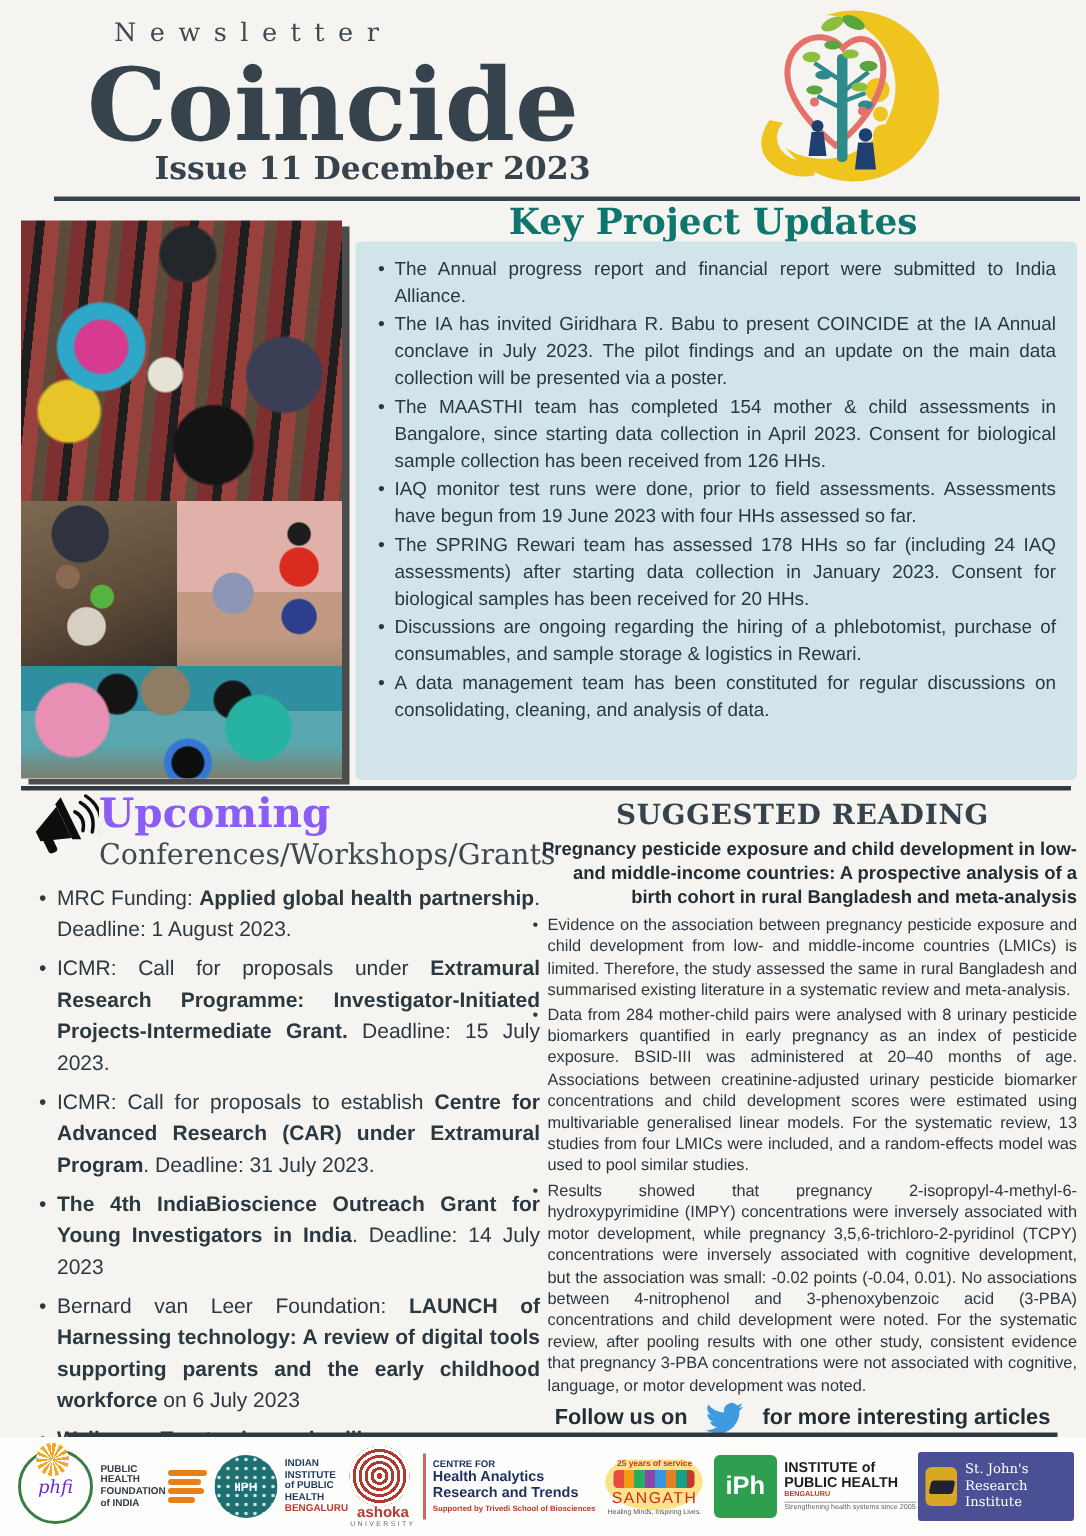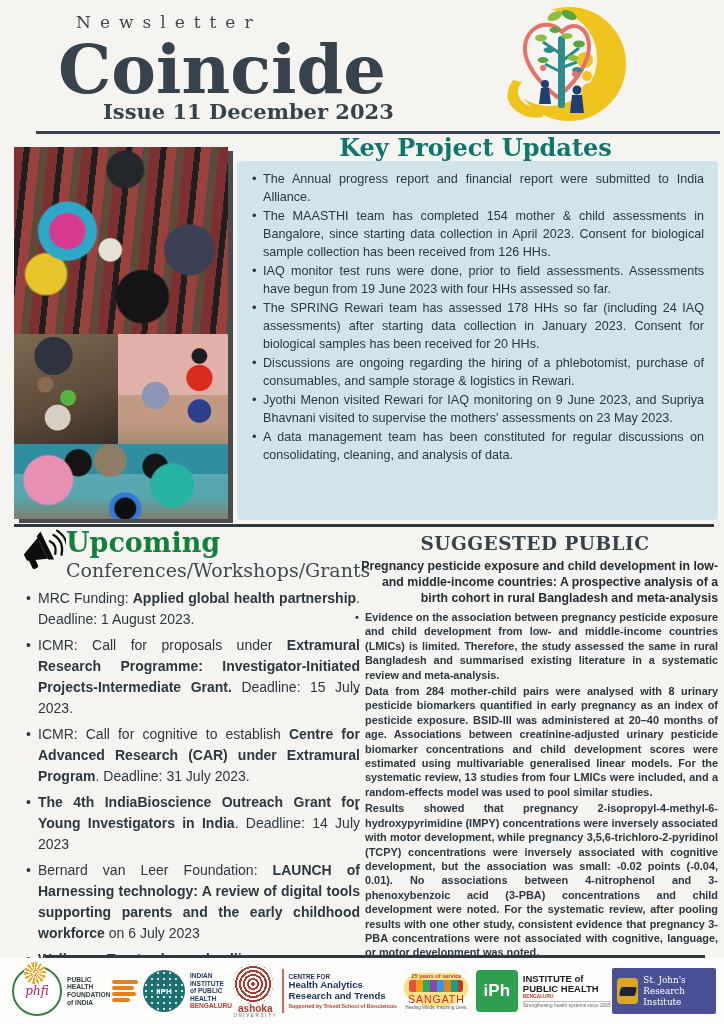--- a/index.html
+++ b/index.html
@@ -61,50 +61,50 @@
     linear-gradient(180deg, #2f8fa0 0 40%, #58a7b0 40% 70%, #7d7f6e 100%);}
 
   
   .mid-rule{position:absolute;left:14px;top:524px;width:700px;height:2.5px;background:#2e3941;}
   .foot-rule{position:absolute;left:45px;top:955px;width:660px;height:2.5px;background:#2e3941;}
   .footer-bg{position:absolute;left:0;top:958px;width:724px;height:66px;background:#fdfdfc;}
 
   
   .mega{position:absolute;left:16px;top:529px;width:50px;height:46px;}
   .up-head{position:absolute;left:66px;top:527px;font-family:"DejaVu Serif",serif;
-           font-weight:700;font-size:27px;color:#15803d;}
+           font-weight:700;font-size:27px;color:#8b5cf6;}
   .up-sub{position:absolute;left:66px;top:559px;font-family:"DejaVu Serif",serif;
           font-size:19px;color:#3d4a52;}
   .up-list{position:absolute;left:24px;top:588px;width:322px;margin:0;padding:0 0 0 14px;
            list-style:none;font-size:14px;line-height:21px;text-align:justify;color:#2c3840;}
   .up-list li{position:relative;margin-bottom:5px;}
   .up-list li::before{content:"\2022";position:absolute;left:-12px;}
 
   
   .right-col{position:absolute;left:352px;top:533px;width:366px;height:424px;
              display:flex;flex-direction:column;}
   .sr-head{text-align:center;font-family:"DejaVu Serif",serif;font-weight:700;
            font-size:18.5px;color:#37434c;letter-spacing:.5px;}
   .sr-title{margin-top:4px;text-align:right;font-weight:700;font-size:12.3px;
             line-height:16px;color:#222d34;}
   .sr-list{margin:4px 0 0 0;padding:0 0 0 13px;list-style:none;font-size:10.9px;
            line-height:14.4px;text-align:justify;color:#2c3840;}
-  .sr-list li{position:relative;margin-bottom:2px;font-weight:bold;}
+  .sr-list li{position:relative;margin-bottom:2px;}
   .sr-list li::before{content:"\2022";position:absolute;left:-10px;}
   .follow{margin-top:auto;display:flex;align-items:center;justify-content:center;
           gap:10px;font-weight:700;font-size:14.5px;color:#222d34;padding-bottom:6px;}
   .tw{width:30px;height:25px;}
 
   
   .logos{position:absolute;left:12px;top:962px;width:704px;height:58px;display:flex;
          align-items:center;justify-content:space-between;}
   .lg{display:flex;align-items:center;gap:5px;}
   .phfi-circle{position:relative;width:46px;height:46px;border:2px solid #3a7d44;border-radius:50%;
                background:#fff;display:flex;align-items:center;justify-content:center;
-               font-family:"DejaVu Serif",serif;font-style:italic;font-size:12px;color:#be185d;text-align:center;}
+               font-family:"DejaVu Serif",serif;font-style:italic;font-size:12px;color:#6d28d9;text-align:center;}
   .phfi-flower{position:absolute;top:-6px;left:10px;width:22px;height:22px;border-radius:50%;
                background:repeating-conic-gradient(#f5a623 0 14deg, #fff 14deg 26deg);}
   .tiny-lines{font-size:6.6px;font-weight:700;color:#313b43;line-height:7.6px;}
   .kannada{display:flex;flex-direction:column;gap:2px;}
   .kannada i{display:block;height:4px;background:#e8801a;border-radius:2px;}
   .iiph-circle{width:42px;height:42px;border-radius:50%;background:
      radial-gradient(circle at 30% 30%, rgba(255,255,255,.35) 0 2px, transparent 3px),#1e6f72;
      background-image:radial-gradient(#cfe7d9 1px, transparent 1.4px);background-size:6px 6px;
      background-color:#1e6f72;display:flex;align-items:center;justify-content:center;
      color:#fff;font-size:8px;font-weight:700;}
@@ -174,25 +174,25 @@
       <circle cx="80" cy="88" r="4.5"></circle>
         <path d="M75 93 h10 l2 18 h-14 z"></path>
     </g>
     <path d="M16 78 q-12 18 2 30 q12 10 28 7 l0 -10 q-16 2 -23 -8 q-5 -9 2 -17 z" fill="#f0c41e"></path>
   </svg>
 
   <div class="ku-heading">Key Project Updates</div>
   <div class="ku-box">
     <ul>
         <li>The Annual progress report and financial report were submitted to India Alliance.</li>
+        <li>The IA has invited Giridhara R. Babu to present COINCIDE at the IA Annual conclave in July 2023. The pilot findings and an update on the main data collection will be presented via a poster.</li>
         <li>The MAASTHI team has completed 154 mother &amp; child assessments in Bangalore, since starting data collection in April 2023. Consent for biological sample collection has been received from 126 HHs.</li>
         <li>IAQ monitor test runs were done, prior to field assessments. Assessments have begun from 19 June 2023 with four HHs assessed so far.</li>
         <li>The SPRING Rewari team has assessed 178 HHs so far (including 24 IAQ assessments) after starting data collection in January 2023. Consent for biological samples has been received for 20 HHs.</li>
         <li>Discussions are ongoing regarding the hiring of a phlebotomist, purchase of consumables, and sample storage &amp; logistics in Rewari.</li>
-        <li>Jyothi Menon visited Rewari for IAQ monitoring on 9 June 2023, and Supriya Bhavnani visited to supervise the mothers' assessments on 23 May 2023.</li>
         <li>A data management team has been constituted for regular discussions on consolidating, cleaning, and analysis of data.</li>
       </ul>
   </div>
 
   <div class="collage">
     <div class="ph ph1"></div>
     <div class="row">
       <div class="ph ph2"></div>
       <div class="ph ph3"></div>
     </div>
@@ -209,28 +209,28 @@
     </g>
     <path d="M38 12 Q46 16 44 26" fill="none" stroke="#0d0d0d" stroke-width="2.6" stroke-linecap="round"></path>
     <path d="M42 5 Q54 12 51 27" fill="none" stroke="#0d0d0d" stroke-width="2.6" stroke-linecap="round"></path>
     <path d="M46 0 Q60 9 57 27" fill="none" stroke="#0d0d0d" stroke-width="2.4" stroke-linecap="round"></path>
   </svg>
   <div class="up-head">Upcoming</div>
   <div class="up-sub">Conferences/Workshops/Grants</div>
   <ul class="up-list">
       <li><span>MRC Funding: </span><span style="font-weight: 700;">Applied global health partnership</span><span>. Deadline: 1 August 2023.</span></li>
       <li><span>ICMR: Call for proposals under </span><span style="font-weight: 700;">Extramural Research Programme: Investigator-Initiated Projects-Intermediate Grant.</span><span> Deadline: 15 July 2023.</span></li>
-      <li><span>ICMR: Call for cognitive to establish </span><span style="font-weight: 700;">Centre for Advanced Research (CAR) under Extramural Program</span><span>. Deadline: 31 July 2023.</span></li>
+      <li><span>ICMR: Call for proposals to establish </span><span style="font-weight: 700;">Centre for Advanced Research (CAR) under Extramural Program</span><span>. Deadline: 31 July 2023.</span></li>
       <li><span style="font-weight: 700;">The 4th IndiaBioscience Outreach Grant for Young Investigators in India</span><span>. Deadline: 14 July 2023</span></li>
       <li><span>Bernard van Leer Foundation: </span><span style="font-weight: 700;">LAUNCH of Harnessing technology: A review of digital tools supporting parents and the early childhood workforce</span><span> on 6 July 2023</span></li>
       <li><span style="font-weight: 700;">Wellcome Trust scheme deadlines</span></li>
     </ul>
 
   <div class="right-col">
-    <div class="sr-head">SUGGESTED PUBLIC</div>
+    <div class="sr-head">SUGGESTED READING</div>
     <div class="sr-title">Pregnancy pesticide exposure and child development in low- and middle-income countries: A prospective analysis of a birth cohort in rural Bangladesh and meta-analysis</div>
     <ul class="sr-list">
         <li>Evidence on the association between pregnancy pesticide exposure and child development from low- and middle-income countries (LMICs) is limited. Therefore, the study assessed the same in rural Bangladesh and summarised existing literature in a systematic review and meta-analysis.</li>
         <li>Data from 284 mother-child pairs were analysed with 8 urinary pesticide biomarkers quantified in early pregnancy as an index of pesticide exposure. BSID-III was administered at 20–40 months of age. Associations between creatinine-adjusted urinary pesticide biomarker concentrations and child development scores were estimated using multivariable generalised linear models. For the systematic review, 13 studies from four LMICs were included, and a random-effects model was used to pool similar studies.</li>
         <li>Results showed that pregnancy 2-isopropyl-4-methyl-6-hydroxypyrimidine (IMPY) concentrations were inversely associated with motor development, while pregnancy 3,5,6-trichloro-2-pyridinol (TCPY) concentrations were inversely associated with cognitive development, but the association was small: -0.02 points (-0.04, 0.01). No associations between 4-nitrophenol and 3-phenoxybenzoic acid (3-PBA) concentrations and child development were noted. For the systematic review, after pooling results with one other study, consistent evidence that pregnancy 3-PBA concentrations were not associated with cognitive, language, or motor development was noted.</li>
       </ul>
     <div class="follow">
       <span>Follow us on</span>
       <svg class="tw" viewBox="0 0 24 24">
         <path fill="#3e9be0" d="M23.953 4.57a10 10 0 01-2.825.775 4.958 4.958 0 002.163-2.723c-.951.555-2.005.959-3.127 1.184a4.92 4.92 0 00-8.384 4.482C7.69 8.095 4.067 6.13 1.64 3.162a4.822 4.822 0 00-.666 2.475c0 1.71.87 3.213 2.188 4.096a4.904 4.904 0 01-2.228-.616v.06a4.923 4.923 0 003.946 4.827 4.996 4.996 0 01-2.212.085 4.936 4.936 0 004.604 3.417 9.867 9.867 0 01-6.102 2.105c-.39 0-.779-.023-1.17-.067a13.995 13.995 0 007.557 2.209c9.053 0 13.998-7.496 13.998-13.985 0-.21 0-.42-.015-.63A9.935 9.935 0 0024 4.59z"></path>

